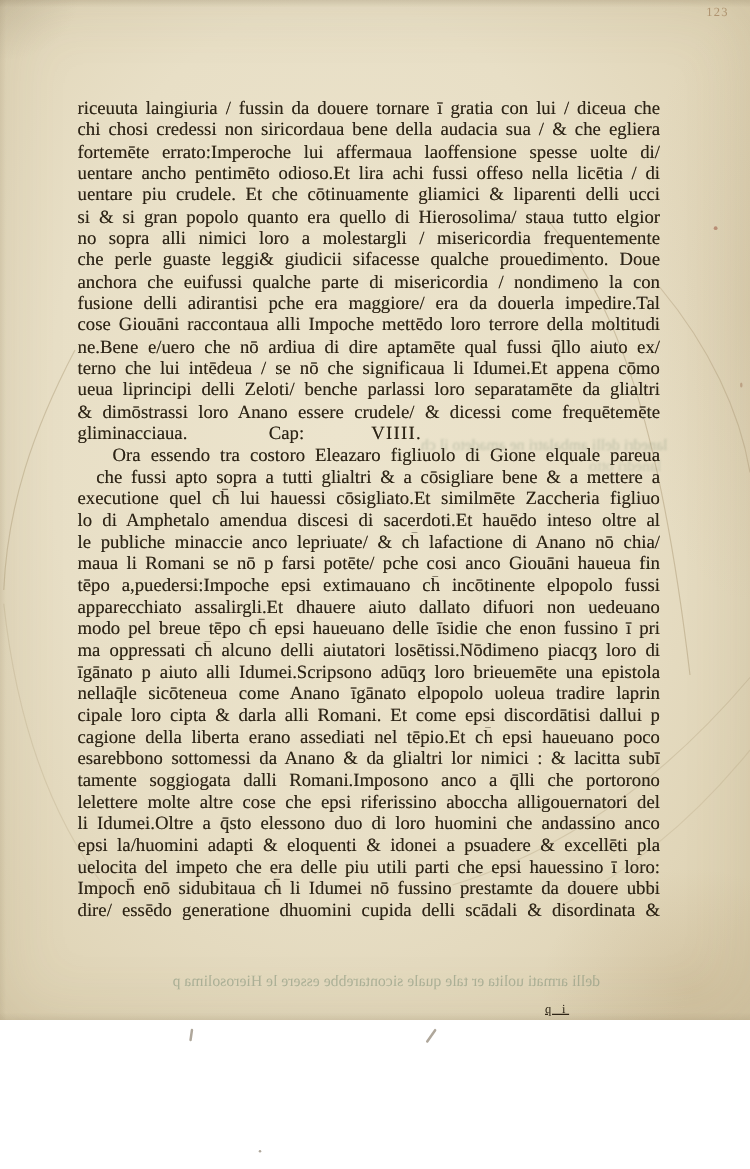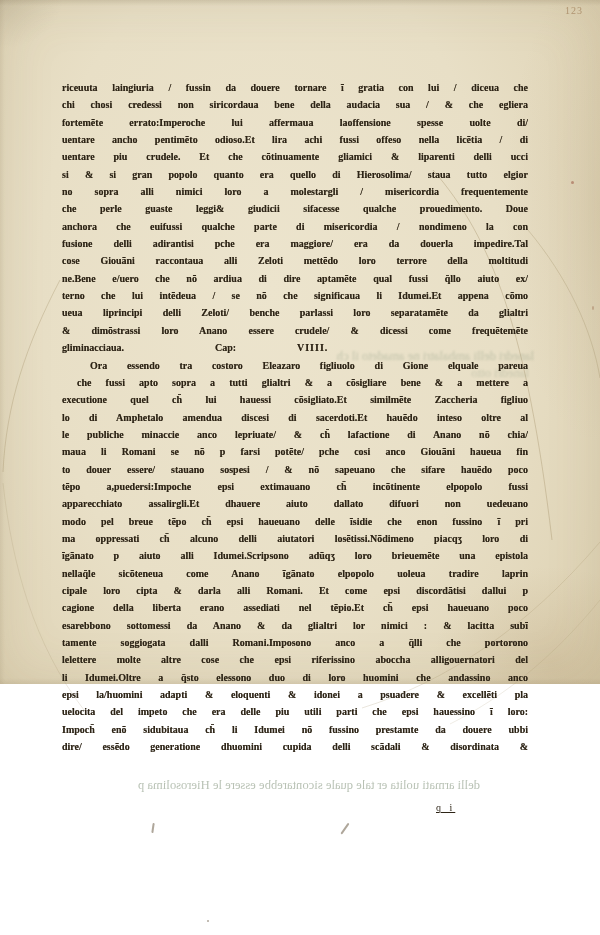--- a/index.html
+++ b/index.html
@@ -1,34 +1,33 @@
 <!DOCTYPE html>
 <html><head>
 <meta charset="utf-8">
 <style>
   html,body{margin:0;padding:0;}
   body{width:600px;height:935px;overflow:hidden;font-family:"Liberation Serif", serif;}
   .page{
-    position:relative;width:600px;height:684px;
+    position:relative;width:600px;height:816px;
     background:
       radial-gradient(90px 70px at 0% 0%, rgba(110,100,80,.14), rgba(110,100,80,0) 70%),
       radial-gradient(160px 130px at 92% 97%, rgba(150,118,70,.16), rgba(150,118,70,0) 75%),
       radial-gradient(120px 300px at 100% 30%, rgba(160,130,85,.10), rgba(160,130,85,0) 80%),
       linear-gradient(180deg, rgba(120,105,75,.18) 0, rgba(120,105,75,0) 6px),
       linear-gradient(0deg, rgba(120,105,75,.12) 0, rgba(120,105,75,0) 6px),
       linear-gradient(90deg, rgba(120,105,75,.10) 0, rgba(120,105,75,0) 5px),
       radial-gradient(ellipse 420px 620px at 45% 42%, #ece4cd 0%, #e8dfc6 55%, #ddd1b2 100%);
     box-shadow: inset 0 0 55px rgba(120,100,60,.14);
   }
   .arcs{position:absolute;left:0;top:0;pointer-events:none;}
   .textblock{
     position:absolute;left:62px;top:79px;width:466px;
-    color:#2d2416;font-size:10px;line-height:17.35px;
+    color:#2d2416;font-size:15px;line-height:17.35px;
     text-shadow:0 0 .4px rgba(45,36,22,.55);
-    font-weight:bold;
   }
   .line{height:17.35px;white-space:nowrap;}
   .j{white-space:normal;text-align:justify;text-align-last:justify;-moz-text-align-last:justify;overflow:hidden;}
   .rel{position:relative;}
   .indent1{padding-left:28px;}
   .indent2{padding-left:15px;}
   .chap-left{position:absolute;left:0;}
   .chap-cap{position:absolute;left:153px;text-align:right;}
   .chap-num{position:absolute;left:235px;letter-spacing:1px;}
   .folio{position:absolute;left:565px;top:5px;font-size:10px;color:rgba(140,100,60,.55);letter-spacing:1px;}
@@ -68,41 +67,40 @@
     <div class="line j">riceuuta laingiuria / fussin da douere tornare ī gratia con lui / diceua che</div>
     <div class="line j">chi chosi credessi non siricordaua bene della audacia sua / &amp; che egliera</div>
     <div class="line j">fortemēte errato:Imperoche lui affermaua laoffensione spesse uolte di/</div>
     <div class="line j">uentare ancho pentimēto odioso.Et lira achi fussi offeso nella licētia / di</div>
     <div class="line j">uentare piu crudele. Et che cōtinuamente gliamici &amp; liparenti delli ucci</div>
     <div class="line j">si &amp; si gran popolo quanto era quello di Hierosolima/ staua tutto elgior</div>
     <div class="line j">no sopra alli nimici loro a molestargli / misericordia frequentemente</div>
     <div class="line j">che perle guaste leggi&amp; giudicii sifacesse qualche prouedimento. Doue</div>
     <div class="line j">anchora che euifussi qualche parte di misericordia / nondimeno la con</div>
     <div class="line j">fusione delli adirantisi pche era maggiore/ era da douerla impedire.Tal</div>
-    <div class="line j">cose Giouāni raccontaua alli Zeloti mettēdo loro terrore della moltitudi</div>
+    <div class="line j">cose Giouāni raccontaua alli Impoche mettēdo loro terrore della moltitudi</div>
     <div class="line j">ne.Bene e/uero che nō ardiua di dire aptamēte qual fussi q̄llo aiuto ex/</div>
     <div class="line j">terno che lui intēdeua / se nō che significaua li Idumei.Et appena cōmo</div>
     <div class="line j">ueua liprincipi delli Zeloti/ benche parlassi loro separatamēte da glialtri</div>
     <div class="line j">&amp; dimōstrassi loro Anano essere crudele/ &amp; dicessi come frequētemēte</div>
 
     <div class="line rel">
       <span class="chap-left">gliminacciaua.</span>
       <span class="chap-cap">Cap:</span>
       <span class="chap-num">VIIII.</span>
     </div>
 
     <div class="line j rel indent1">
       <span>Ora essendo tra costoro Eleazaro figliuolo di Gione elquale pareua</span>
     </div>
     <div class="line j indent2">che fussi apto sopra a tutti glialtri &amp; a cōsigliare bene &amp; a mettere a</div>
     <div class="line j">executione quel ch̄ lui hauessi cōsigliato.Et similmēte Zaccheria figliuo</div>
     <div class="line j">lo di Amphetalo amendua discesi di sacerdoti.Et hauēdo inteso oltre al</div>
     <div class="line j">le publiche minaccie anco lepriuate/ &amp; ch̄ lafactione di Anano nō chia/</div>
     <div class="line j">maua li Romani se nō p farsi potēte/ pche cosi anco Giouāni haueua fin</div>
-    <div class="line j">to douer essere/ stauano sospesi / &amp; nō sapeuano che sifare hauēdo poco</div>
     <div class="line j">tēpo a,puedersi:Impoche epsi extimauano ch̄ incōtinente elpopolo fussi</div>
     <div class="line j">apparecchiato assalirgli.Et dhauere aiuto dallato difuori non uedeuano</div>
     <div class="line j">modo pel breue tēpo ch̄ epsi haueuano delle īsidie che enon fussino ī pri</div>
     <div class="line j">ma oppressati ch̄ alcuno delli aiutatori losētissi.Nōdimeno piacqʒ loro di</div>
     <div class="line j">īgānato p aiuto alli Idumei.Scripsono adūqʒ loro brieuemēte una epistola</div>
     <div class="line j">nellaq̄le sicōteneua come Anano īgānato elpopolo uoleua tradire laprin</div>
     <div class="line j">cipale loro cipta &amp; darla alli Romani. Et come epsi discordātisi dallui p</div>
     <div class="line j">cagione della liberta erano assediati nel tēpio.Et ch̄ epsi haueuano poco</div>
     <div class="line j">esarebbono sottomessi da Anano &amp; da glialtri lor nimici : &amp; lacitta subī</div>
     <div class="line j">tamente soggiogata dalli Romani.Imposono anco a q̄lli che portorono</div>

